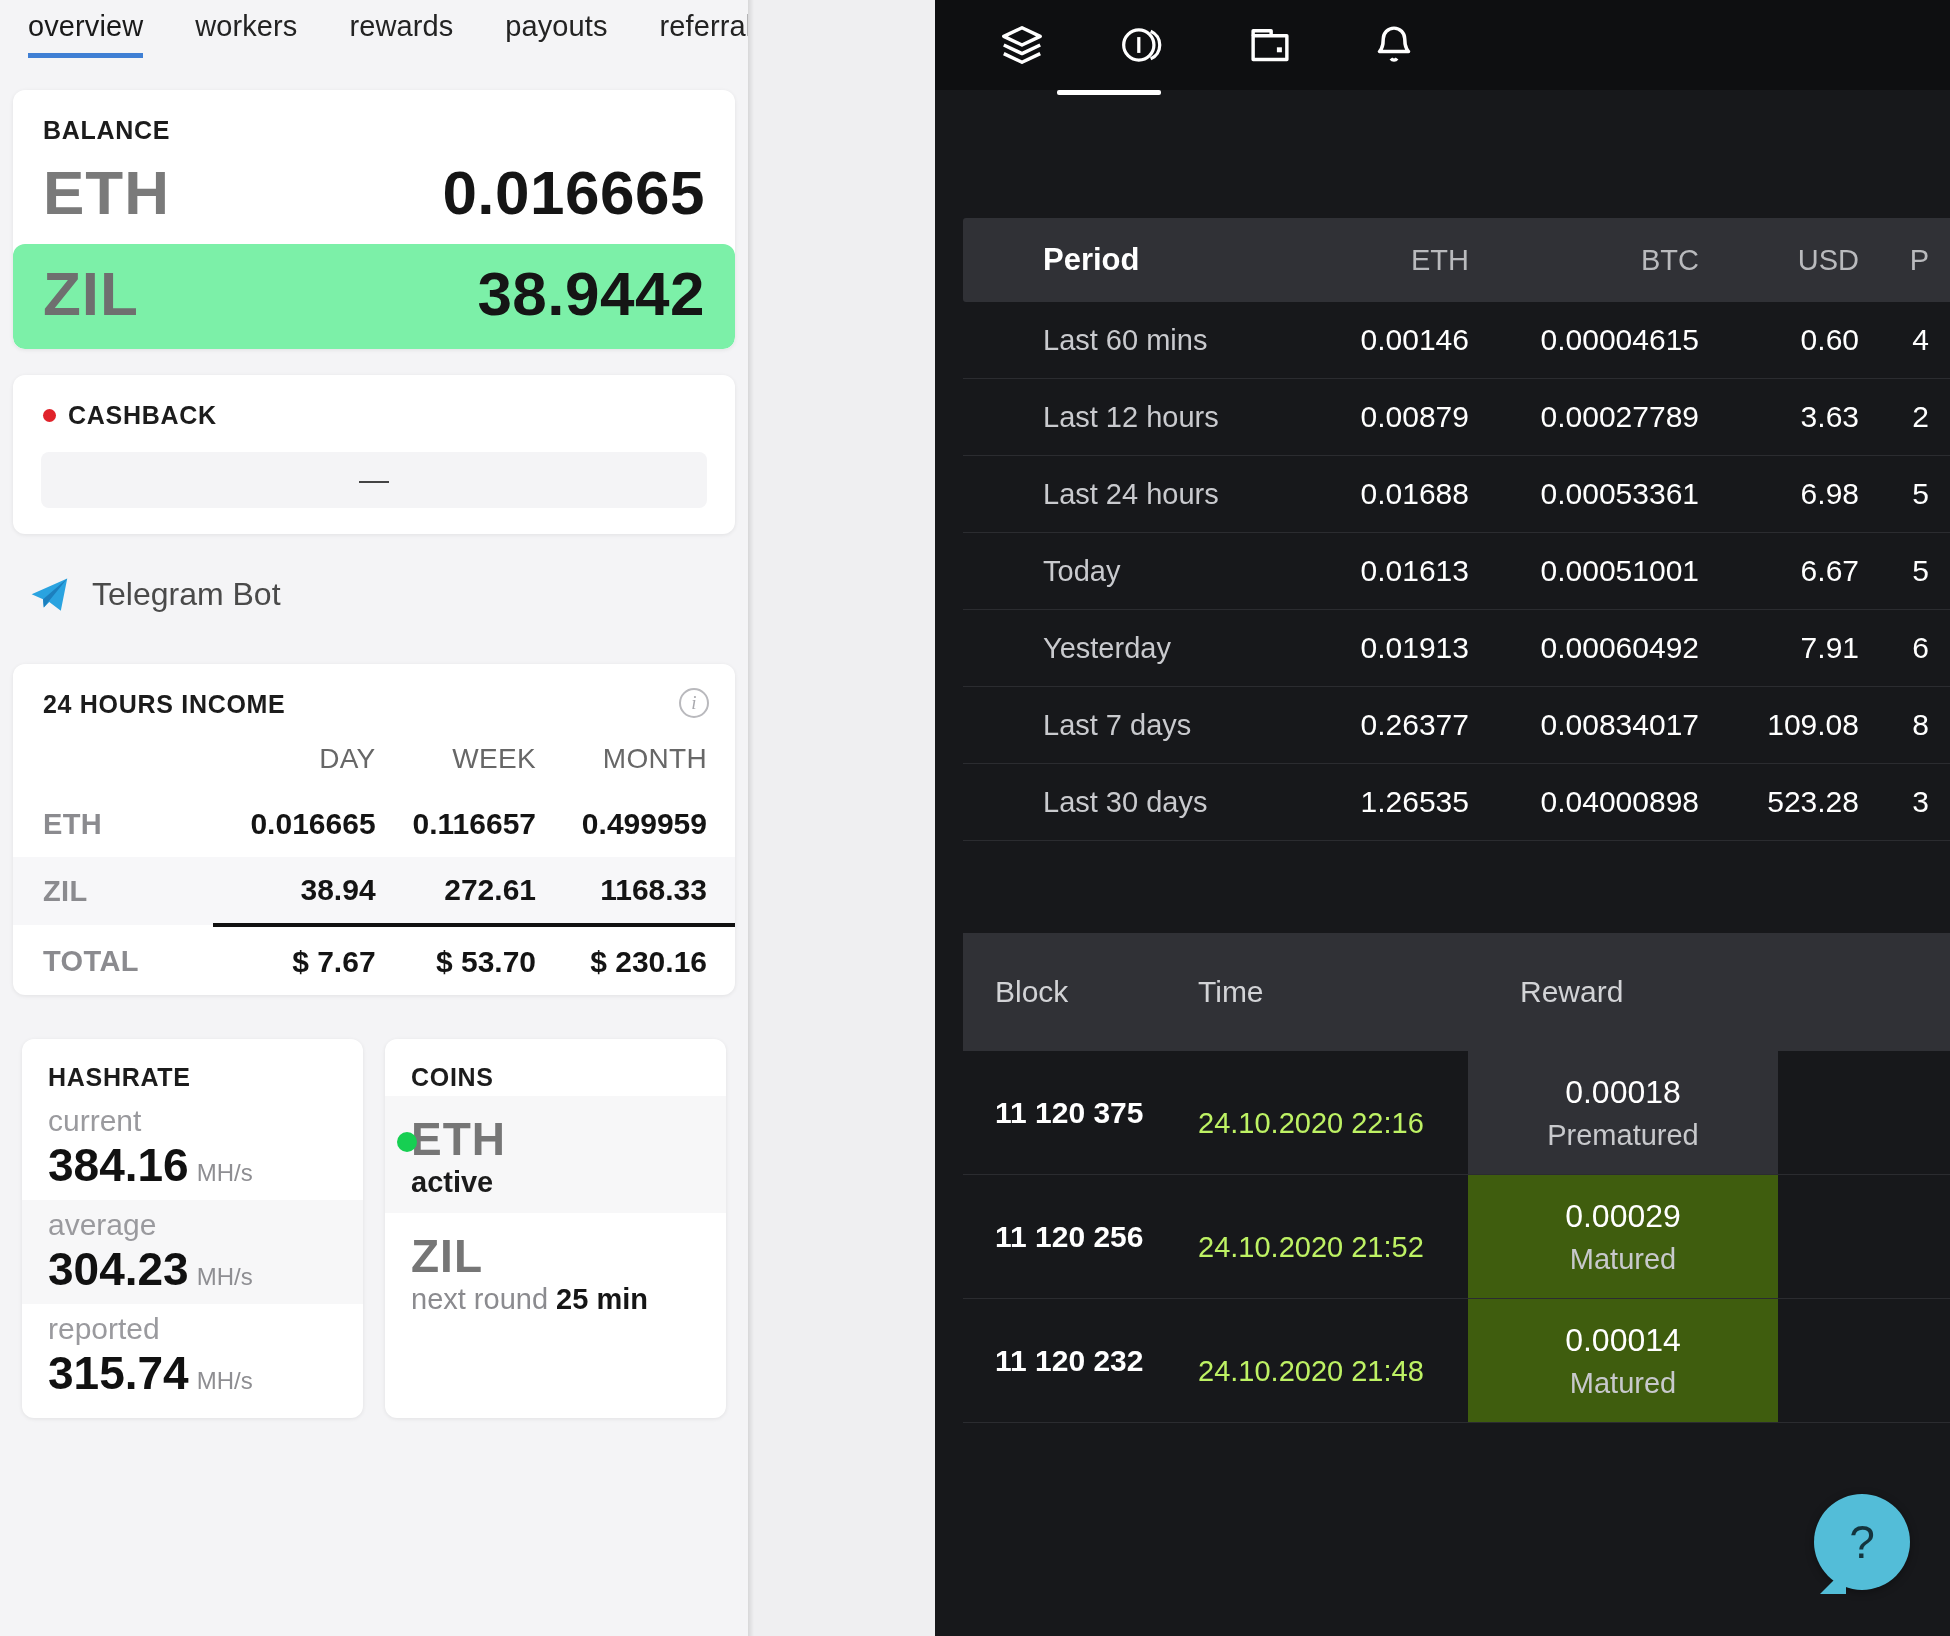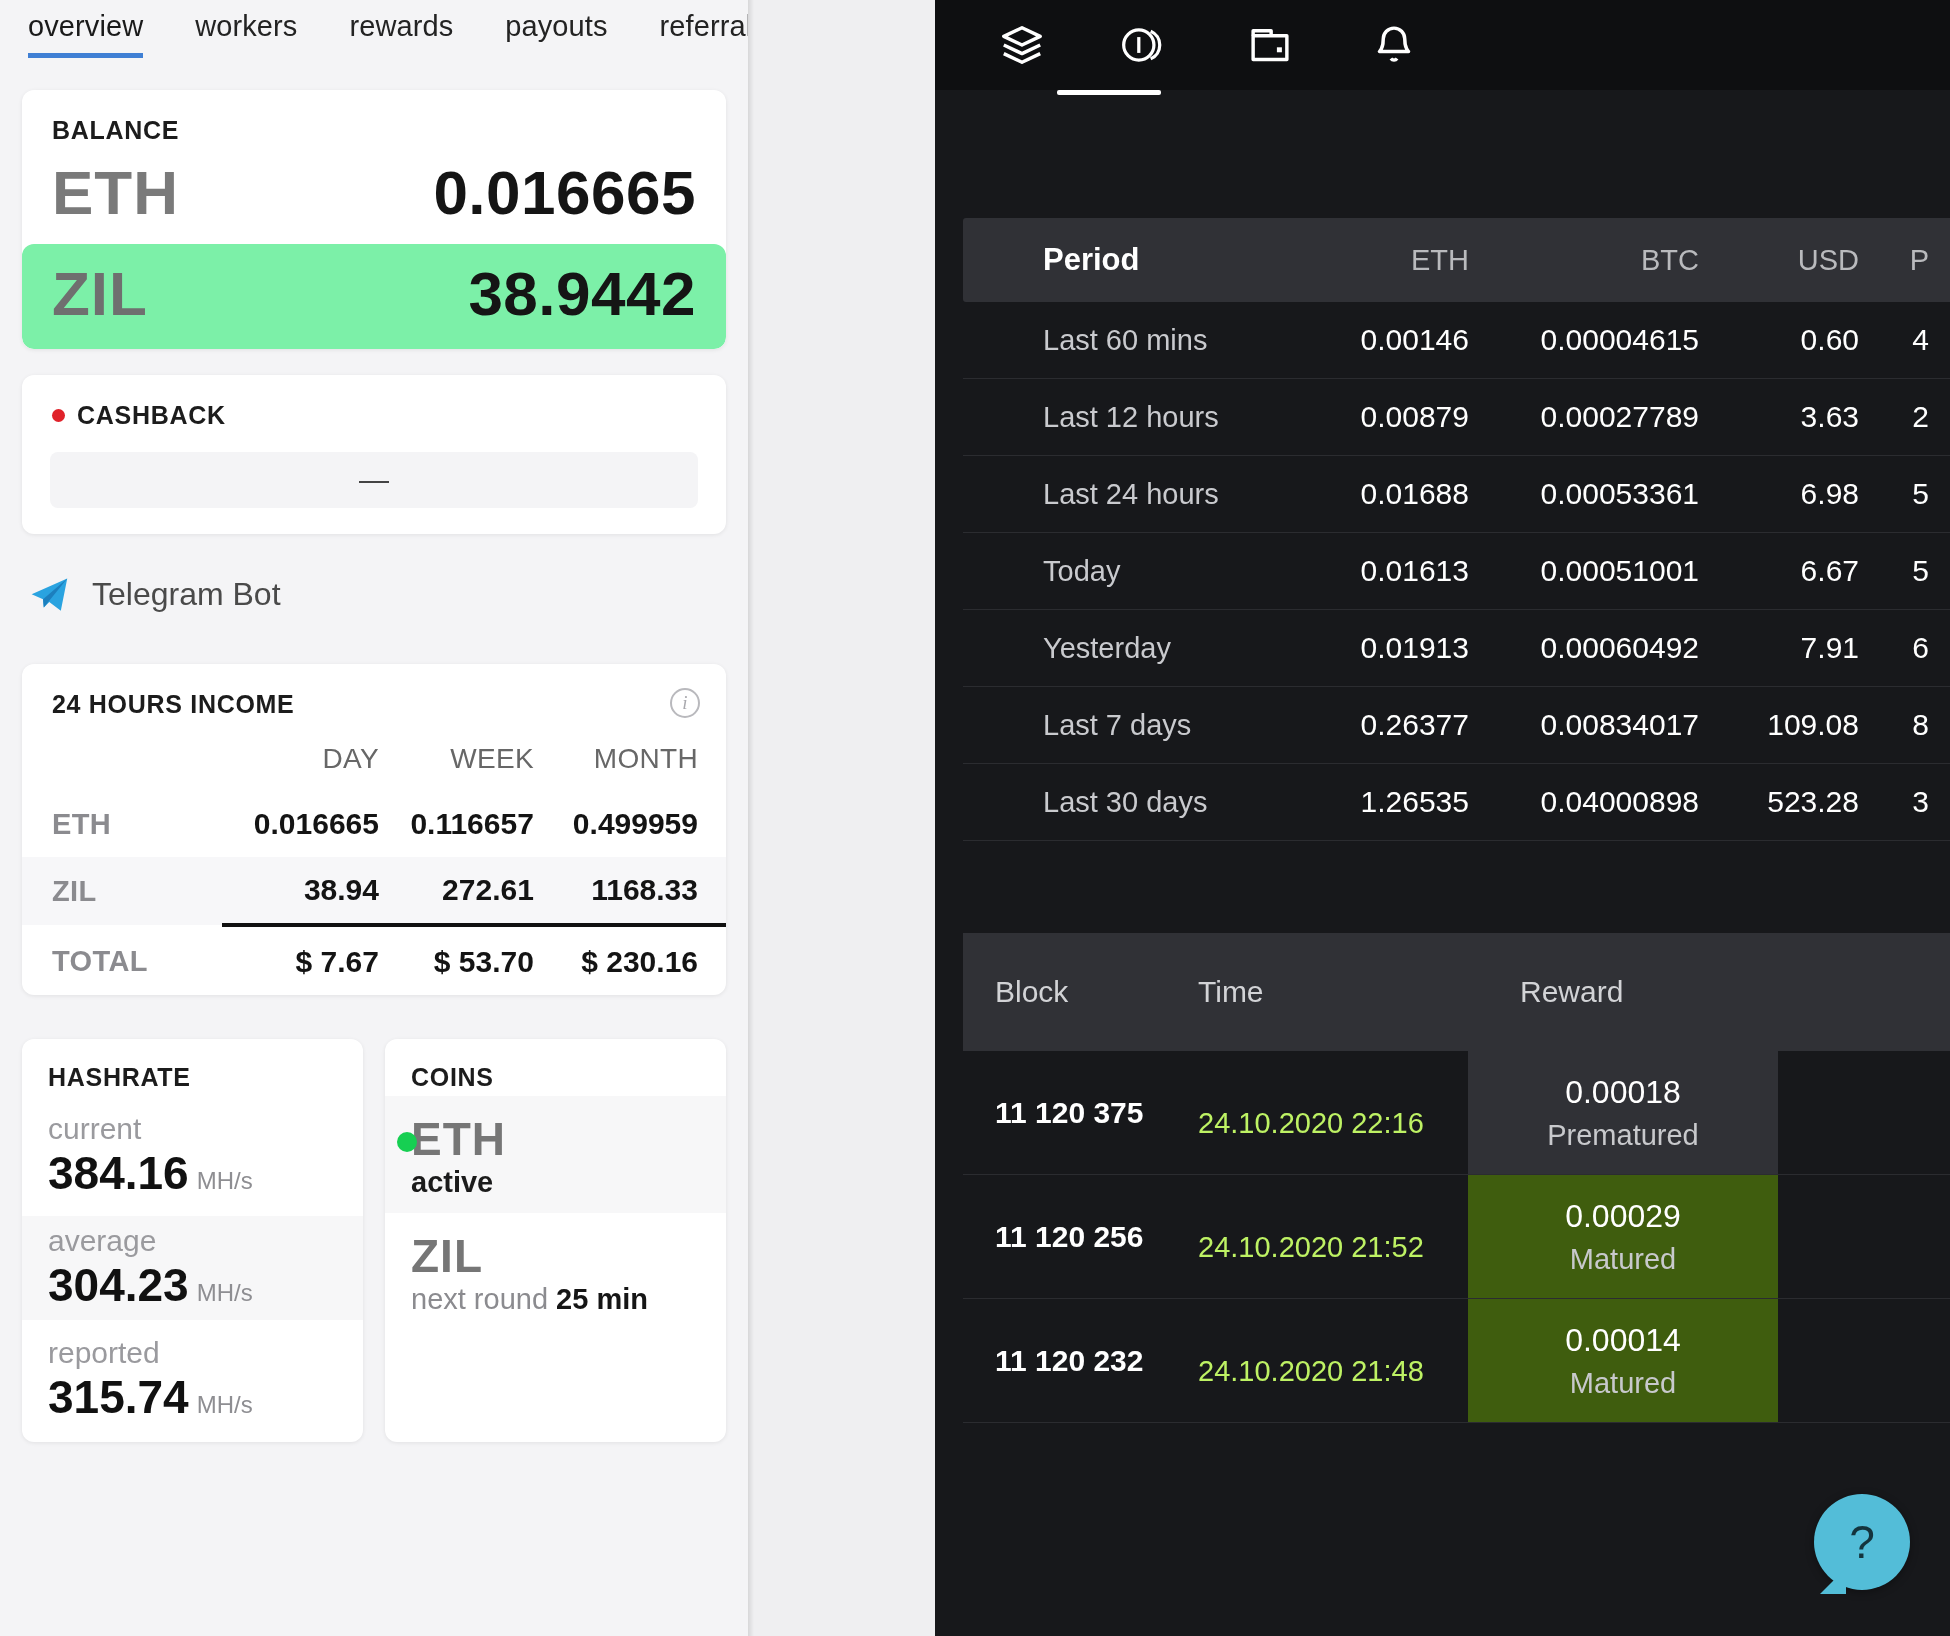--- a/index.html
+++ b/index.html
@@ -43,21 +43,21 @@
     padding-bottom: 10px; white-space: nowrap;
     font-family: "Liberation Sans", sans-serif;
     text-align: right;
   }
   .tab.active { border-bottom: 5px solid #3f7fd4; color: #1a1a1a; }
 
   
   .card {
     background: #ffffff;
     border-radius: 12px;
-    margin: 0 22px;
+    margin: 0 13px;
     box-shadow: 0 1px 4px rgba(0,0,0,0.08);
     overflow: hidden;
   }
 
   .card-title {
     font-size: 25px; font-weight: bold; color: #1c1c1c;
     letter-spacing: .7px; padding: 26px 30px 6px 30px;
   }
 
   
@@ -115,21 +115,21 @@
   table.income tr.totalrow td.num { border-top: 4px solid #111; }
   table.income td:last-child, table.income th:last-child { padding-right: 28px; }
 
   
   .bottom-cards { display: flex; gap: 22px; margin: 44px 22px 0 22px; }
   .half-card {
     flex: 1; background:#fff; border-radius: 12px;
     box-shadow: 0 1px 4px rgba(0,0,0,0.08); overflow: hidden; padding-bottom: 10px;
   }
   .hc-title { font-size: 25px; font-weight: bold; color: #1c1c1c; letter-spacing:.7px; padding: 24px 26px 4px 26px; }
-  .hr-block { padding: 2px 16px 0 26px; margin-top: 8px; }
+  .hr-block { padding: 2px 16px 0 26px; }
   .hr-block.alt { background: #f7f7f8; }
   .hr-sub { font-size: 30px; color: #9a9a9e; padding-top: 6px; }
   .hr-val { font-size: 46px; font-weight: bold; color: #111; padding-bottom: 8px; }
   .hr-unit { font-size: 24px; font-weight: normal; color: #8e8e92; margin-left: 8px; }
 
   .coin-block { padding: 16px 26px 14px 26px; position: relative; }
   .coin-block.alt { background: #f7f7f8; }
   .dot-green { width: 20px; height: 20px; border-radius: 50%; background: #16cf52;
                position:absolute; left: 12px; top: 36px; }
   .coin-sym { font-size: 46px; font-weight: bold; color: #767676; letter-spacing: 1px; }

